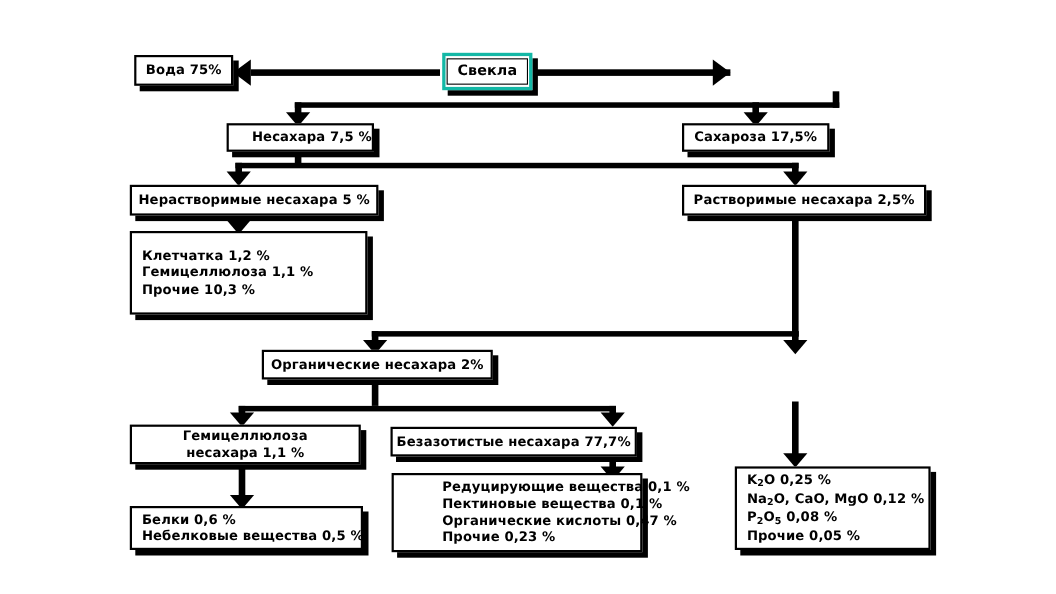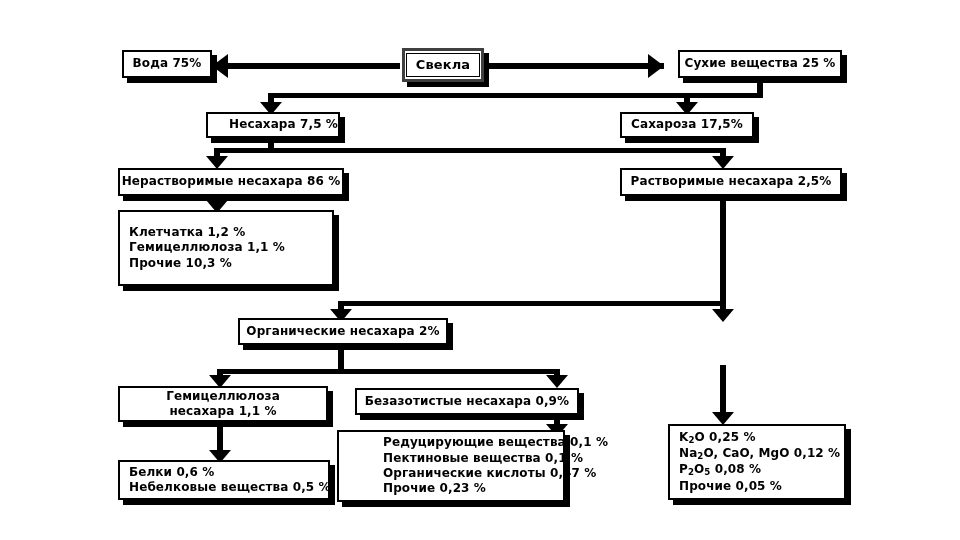--- a/index.html
+++ b/index.html
@@ -30,21 +30,21 @@
     font-size: 12px;
     line-height: 1.28;
     letter-spacing: 0.1px;
   }
   .box.center { align-items: center; text-align: center; }
   .box.left   { align-items: flex-start; text-align: left; padding-left: 9px; }
   .box .ln { display: block; white-space: nowrap; }
 
   
   .box.double {
-    border: 3px solid #404040;
+    border: 3px solid #14b8a6;
     padding: 2px;
     box-shadow: 5px 5px 0 0 #000000;
   }
   .box.double .inner {
     border: 1px solid #000000;
     width: 100%;
     height: 100%;
     display: flex;
     align-items: center;
     justify-content: center;
@@ -129,34 +129,31 @@
   <div class="arw-d" style="left:712px; top:412px;"></div>
 
   <div class="box double center" style="left:402px; top:48px; width:82px; height:34px;">
     <span class="inner">Свекла</span>
   </div>
 
   <div class="box center" style="left:122px; top:50px; width:90px; height:28px;">
     <span class="ln">Вода 75%</span>
   </div>
 
-  <div class="box center" style="left:678px; top:50px; width:164px; height:28px;">
-    <span class="ln">Сухие вещества 25 %</span>
-  </div>
 
   <div class="box center" style="left:206px; top:112px; width:134px; height:26px;align-items:flex-end;">
     <span class="ln">Несахара 7,5 %</span>
   </div>
 
   <div class="box center" style="left:620px; top:112px; width:134px; height:26px;">
     <span class="ln">Сахароза 17,5%</span>
   </div>
 
   <div class="box center" style="left:118px; top:168px; width:226px; height:28px;">
-    <span class="ln">Нерастворимые несахара 86 %</span>
+    <span class="ln">Нерастворимые несахара 5 %</span>
   </div>
 
   <div class="box center" style="left:620px; top:168px; width:222px; height:28px;">
     <span class="ln">Растворимые несахара 2,5%</span>
   </div>
 
   <div class="box left" style="left:118px; top:210px; width:216px; height:76px;">
     <span class="ln">Клетчатка 1,2 %</span>
     <span class="ln">Гемицеллюлоза  1,1 %</span>
     <span class="ln">Прочие 10,3 %</span>
@@ -166,29 +163,29 @@
     <span class="ln">Органические несахара 2%</span>
   </div>
 
 
   <div class="box center" style="left:118px; top:386px; width:210px; height:36px;">
     <span class="ln">Гемицеллюлоза</span>
     <span class="ln">несахара 1,1 %</span>
   </div>
 
   <div class="box center" style="left:355px; top:388px; width:224px; height:27px;">
-    <span class="ln">Безазотистые несахара 0,9%</span>
+    <span class="ln">Безазотистые несахара 77,7%</span>
   </div>
 
   <div class="box left" style="left:118px; top:460px; width:212px; height:40px;">
     <span class="ln">Белки 0,6 %</span>
     <span class="ln">Небелковые вещества 0,5 %</span>
   </div>
 
-  <div class="box left" style="left:337px; top:430px; width:228px; height:72px;padding-left:44px;">
+  <div class="box left" style="left:356px; top:430px; width:228px; height:72px;padding-left:44px;">
     <span class="ln">Редуцирующие вещества 0,1 %</span>
     <span class="ln">Пектиновые вещества 0,1 %</span>
     <span class="ln">Органические кислоты 0,47 %</span>
     <span class="ln">Прочие 0,23 %</span>
   </div>
 
   <div class="box left" style="left:668px; top:424px; width:178px; height:76px;">
     <span class="ln">
       K<sub>2</sub>O 0,25 %
     </span>

